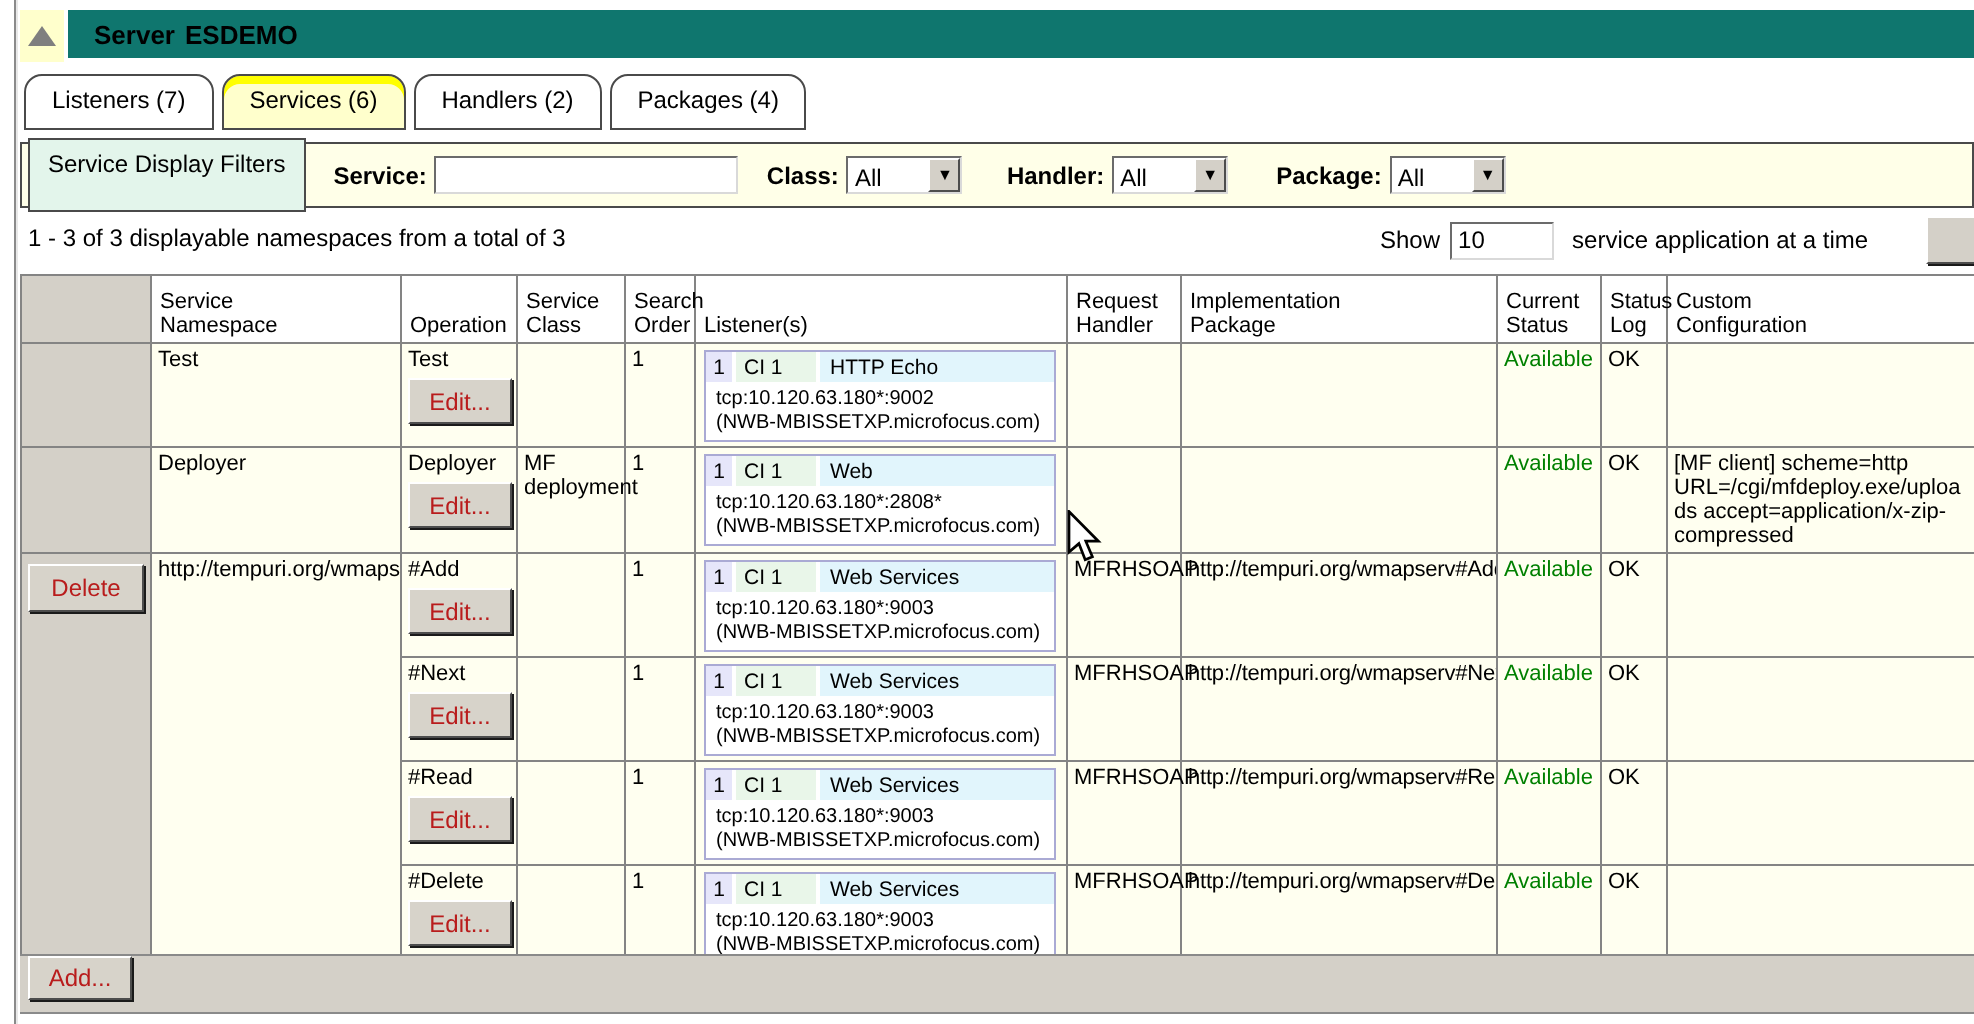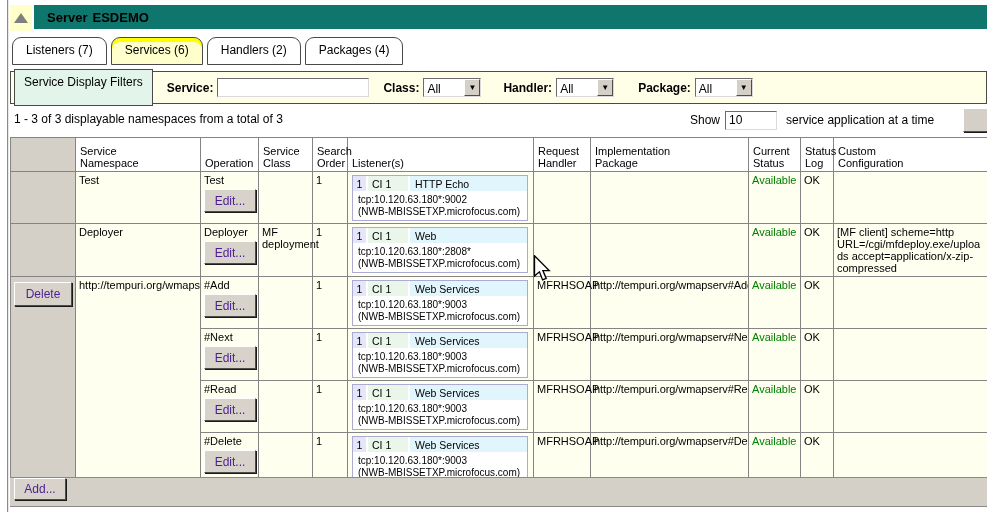--- a/index.html
+++ b/index.html
@@ -43,21 +43,21 @@
     align-items:center; font-size:12px; }
   .pager-right .wininput { width:52px; margin:0 0 0 5px; }
   .pager-right .suffix { margin-left:9px; }
   .clip-btn { position:absolute; left:963px; top:108px; width:32px; height:24px;
     background:#d4d0c8; border:1px solid; border-color:#fff #4d4d4d #4d4d4d #fff;
     box-shadow:1px 1px 0 #1a1a1a; }
 
   
   .btn3d { font-family:inherit; background:#d7d3ca; border:1px solid;
     border-color:#fff #4d4d4d #4d4d4d #fff; box-shadow:1px 1px 0 #1a1a1a;
-    font-size:12px; color:#4c1d95; cursor:default; }
+    font-size:12px; color:#b91c1c; cursor:default; }
   .edit-btn { display:block; margin-top:3px; width:52px; height:23px; }
   .delete-btn { display:block; margin:3px auto 0; width:58px; height:24px; }
   .add-btn { margin-left:4px; width:52px; height:22px; }
 
   
   table.svc { position:absolute; left:10px; top:137px; width:977px; border-collapse:collapse;
     table-layout:fixed; }
   table.svc th, table.svc td { border:1px solid #848484; }
   table.svc th { background:#fff; vertical-align:bottom; text-align:left; font-weight:normal;
     font-size:11px; padding:2px 4px; white-space:pre-line; height:34px; }

